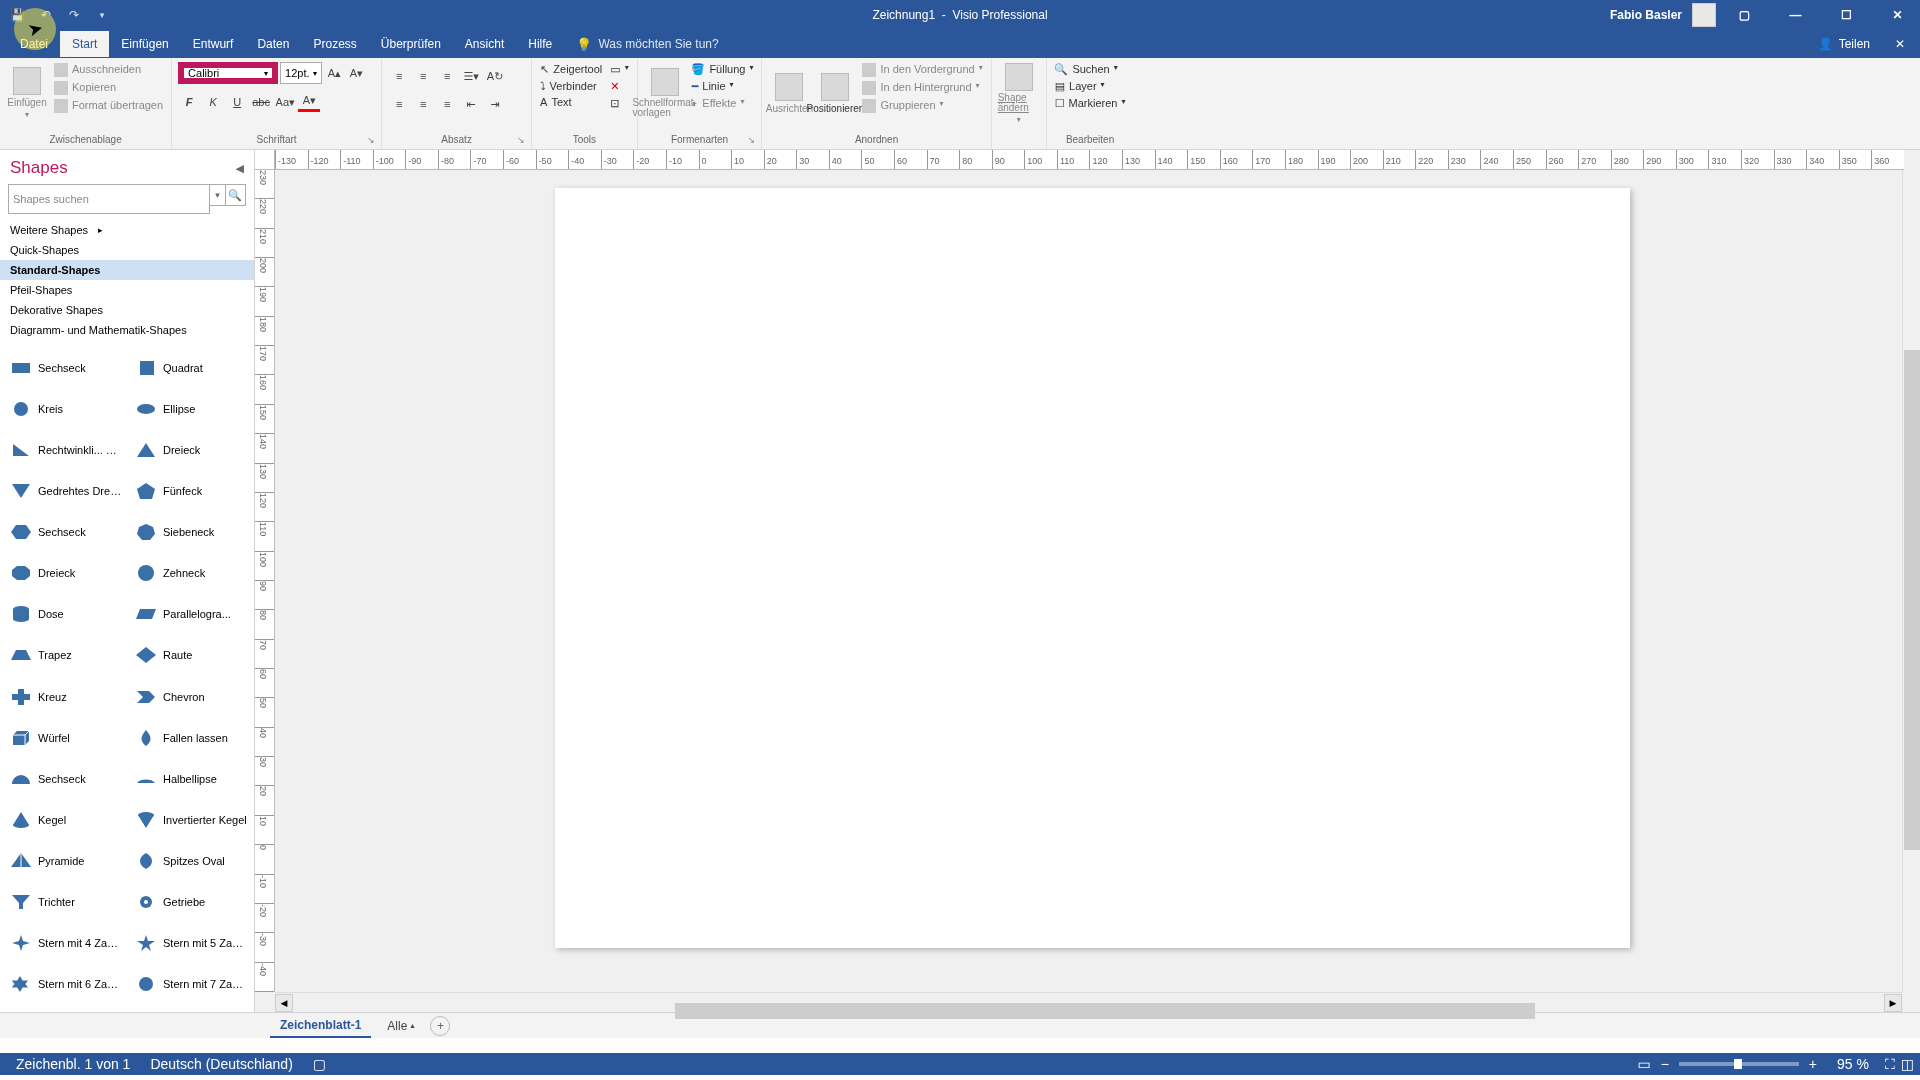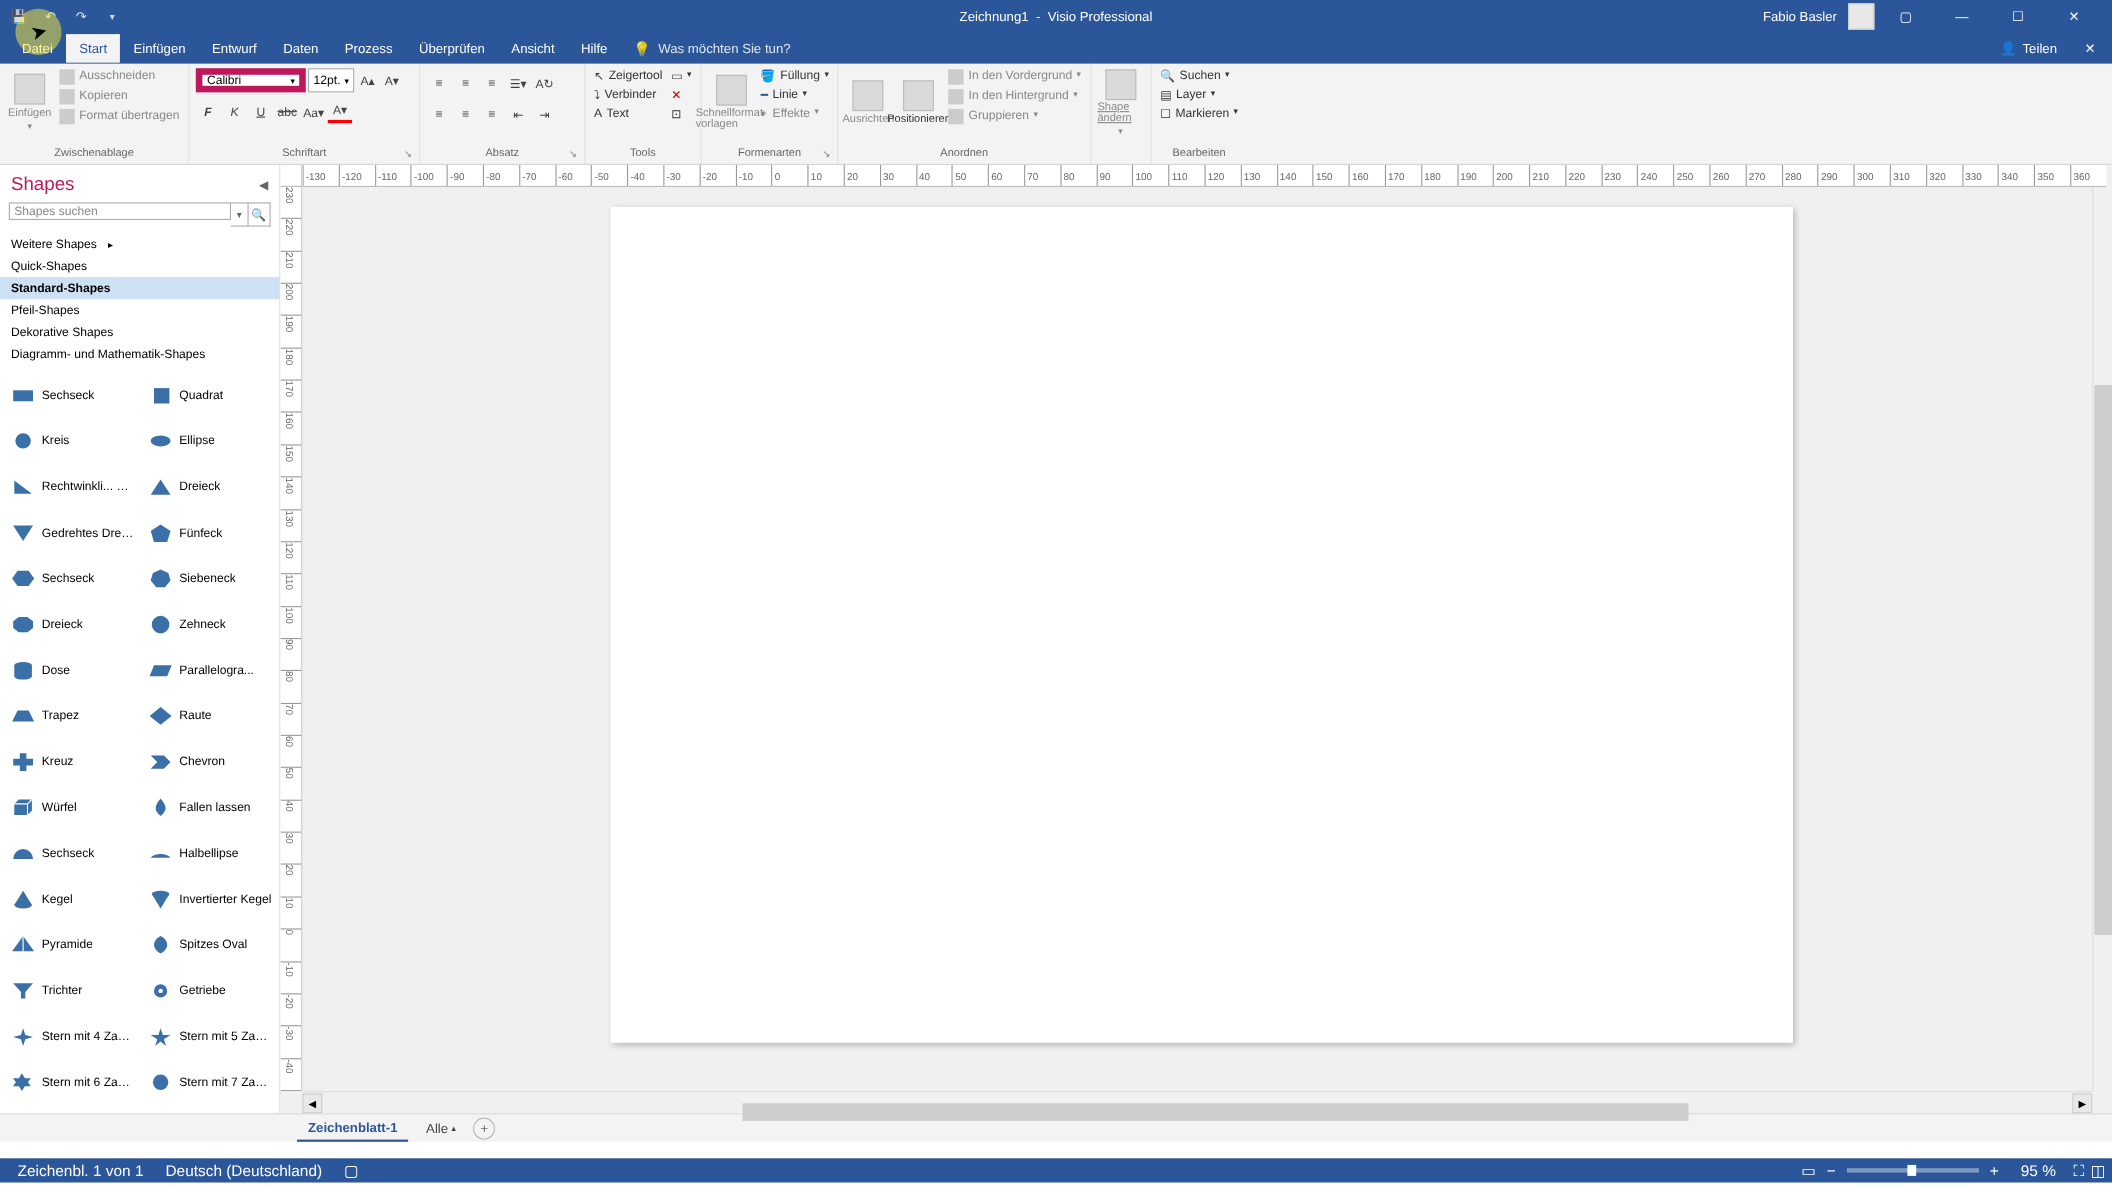--- a/index.html
+++ b/index.html
@@ -3,21 +3,21 @@
 <meta charset="utf-8">
 <style>
 * { margin: 0; padding: 0; box-sizing: border-box; font-family: 'Segoe UI', Tahoma, sans-serif; }
 body { background: #fff; overflow: hidden; width: 1920px; height: 1080px; position: relative; }
 
 
 .title-bar { height: 30px; background: #2b579a; display: flex; align-items: center; color: #fff; font-size: 12px; position: relative; }
 .title-bar .qat { display: flex; align-items: center; gap: 8px; padding-left: 8px; }
 .title-bar .qat .qat-btn { width: 20px; height: 20px; display: flex; align-items: center; justify-content: center; opacity: 0.8; }
 .doc-title { position: absolute; left: 50%; transform: translateX(-50%); font-size: 12px; }
-.title-right { margin-left: auto; display: flex; align-items: center; gap: 6px; padding-right: 12px; }
+.title-right { margin-left: auto; display: flex; align-items: center; gap: 6px; padding-right: 0; font-weight: bold; }
 .user-name { font-size: 12px; margin-right: 4px; }
 .avatar { width: 24px; height: 24px; background: #e8e8e8; border: 1px solid #ccc; }
 .win-btn { width: 45px; height: 30px; display: flex; align-items: center; justify-content: center; color: #fff; font-size: 12px; }
 
 
 .ribbon-tabs { height: 28px; background: #2b579a; display: flex; align-items: center; color: #fff; font-size: 12px; padding-left: 8px; }
 .ribbon-tabs .tab { padding: 6px 12px; cursor: pointer; }
 .ribbon-tabs .tab.active { background: #f3f3f3; color: #2b579a; }
 .ribbon-tabs .tellme { margin-left: 12px; display: flex; align-items: center; gap: 6px; opacity: 0.85; }
 .ribbon-tabs .tellme .bulb { font-size: 13px; }
@@ -43,36 +43,36 @@
 .fmt-row .mini-btn { width: 22px; }
 .dialog-launcher { position: absolute; right: 2px; bottom: 2px; width: 12px; height: 12px; font-size: 9px; color: #888; }
 
 
 .main { display: flex; height: 862px; }
 .shapes-pane { width: 255px; border-right: 1px solid #d4d4d4; background: #fff; display: flex; flex-direction: column; }
 .shapes-header { padding: 8px 10px 6px 10px; display: flex; justify-content: space-between; align-items: center; }
 .shapes-header h2 { font-size: 17px; font-weight: 400; color: #be185d; }
 .shapes-header .collapse { font-size: 11px; color: #666; }
 .search-row { padding: 0 8px 6px 8px; display: flex; }
-.search-box { flex: 1; height: 16px; border: 1px solid #ababab; font-size: 11px; padding: 0 4px; display: flex; align-items: center; color: #888; }
+.search-box { flex: 1; height: 30px; border: 1px solid #ababab; font-size: 11px; padding: 0 4px; display: flex; align-items: center; color: #888; }
 .search-dd { width: 16px; height: 22px; border: 1px solid #ababab; border-left: none; display:flex;align-items:center;justify-content:center;font-size:9px;color:#666;}
 .search-go { width: 20px; height: 22px; border: 1px solid #ababab; border-left: none; display:flex;align-items:center;justify-content:center;font-size:11px;}
 .stencil-list { font-size: 11px; }
 .stencil-item { padding: 4px 10px; cursor: pointer; display:flex; align-items:center; gap:6px; }
 .stencil-item.more::after { content: '▸'; margin-left: 4px; font-size:9px;}
 .stencil-item.active { background: #cde0f4; font-weight: 600; }
 .shape-grid { padding: 8px 4px; display: grid; grid-template-columns: 1fr 1fr; gap: 2px 0; overflow-y: auto; flex:1; }
 .shape-item { display: flex; align-items: center; gap: 6px; padding: 4px 6px; font-size: 11px; cursor: pointer; }
 .shape-item .shape-ico { width: 22px; height: 18px; flex-shrink: 0; display:flex;align-items:center;justify-content:center; }
 .shape-item .shape-ico svg { width: 22px; height: 18px; }
 .shape-label { white-space: nowrap; overflow: hidden; text-overflow: ellipsis; max-width: 85px; line-height: 1.1; }
 
 
 .canvas-area { flex: 1; position: relative; background: #f0f0f0; }
-.ruler-h { position: absolute; top: 0; left: 20px; right: 5px; height: 20px; background: #fff; border-bottom: 1px solid #bbb; display:flex; font-size:9px; color:#666; overflow:hidden;}
+.ruler-h { position: absolute; top: 0; left: 20px; right: 16px; height: 20px; background: #fff; border-bottom: 1px solid #bbb; display:flex; font-size:9px; color:#666; overflow:hidden;}
 .ruler-h .tick { position:relative; width: 36px; border-left:1px solid #999; padding-left:2px; padding-top:6px;}
 .ruler-v { position: absolute; top: 20px; left: 0; width: 20px; bottom: 20px; background: #fff; border-right: 1px solid #bbb; display:flex; flex-direction:column-reverse; font-size:9px; color:#666; overflow:hidden;}
 .ruler-v .tick { height: 36px; border-bottom:1px solid #999; writing-mode: vertical-rl; padding-bottom:2px; padding-right:6px;}
 .ruler-corner { position:absolute; top:0; left:0; width:20px; height:20px; background:#fff; border-right:1px solid #bbb; border-bottom:1px solid #bbb;}
 .canvas-viewport { position: absolute; top: 20px; left: 20px; right: 18px; bottom: 20px; background: #f0f0f0; overflow: hidden; }
 .page { position: absolute; top: 18px; left: 280px; width: 1075px; height: 760px; background: #fff; box-shadow: 2px 2px 6px rgba(0,0,0,0.25); }
 .vscroll { position:absolute; top:20px; right:0; width:18px; bottom:20px; background:#f0f0f0; border-left:1px solid #ddd;}
 .vscroll-thumb { position:absolute; top:180px; width:16px; left:1px; height:500px; background:#cdcdcd;}
 .hscroll { position:absolute; bottom:0; left:20px; right:18px; height:20px; background:#f0f0f0; border-top:1px solid #ddd; display:flex; align-items:center;}
 .hscroll-btn { width:18px; height:18px; background:#e8e8e8; border:1px solid #ccc; display:flex;align-items:center;justify-content:center;font-size:9px;}

